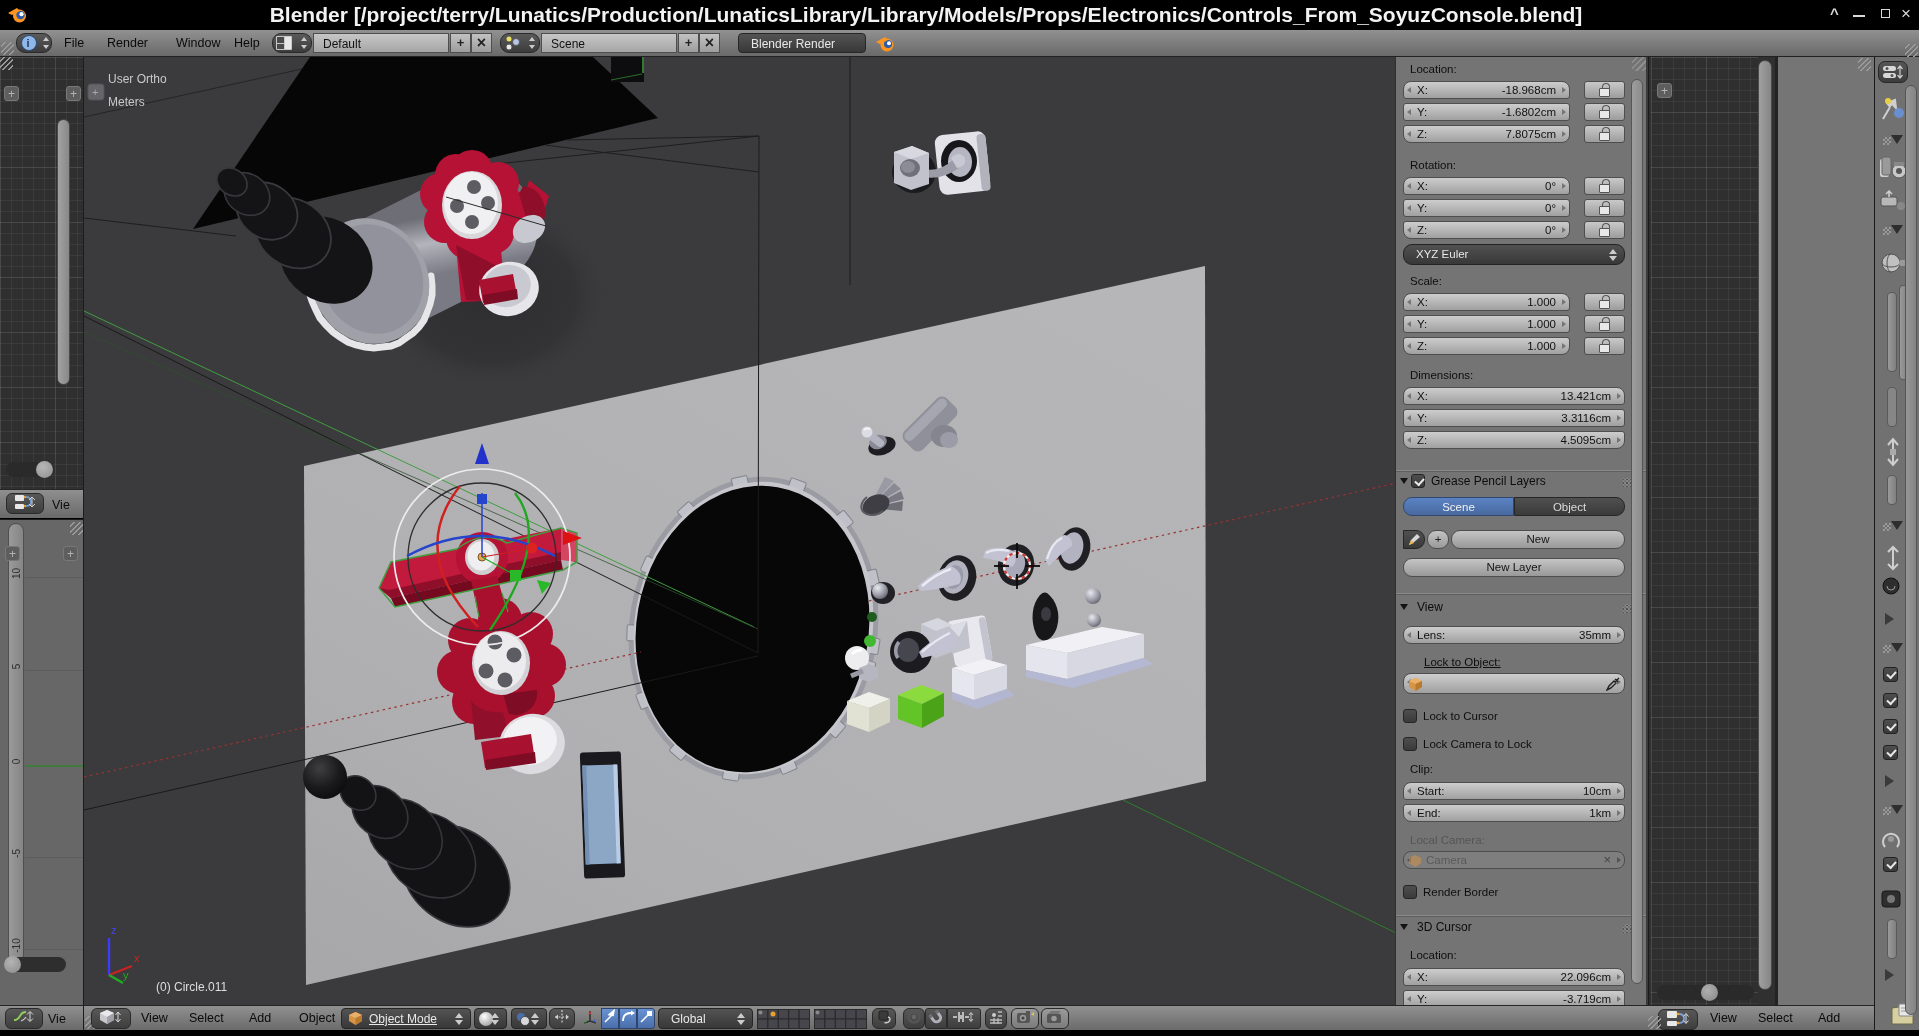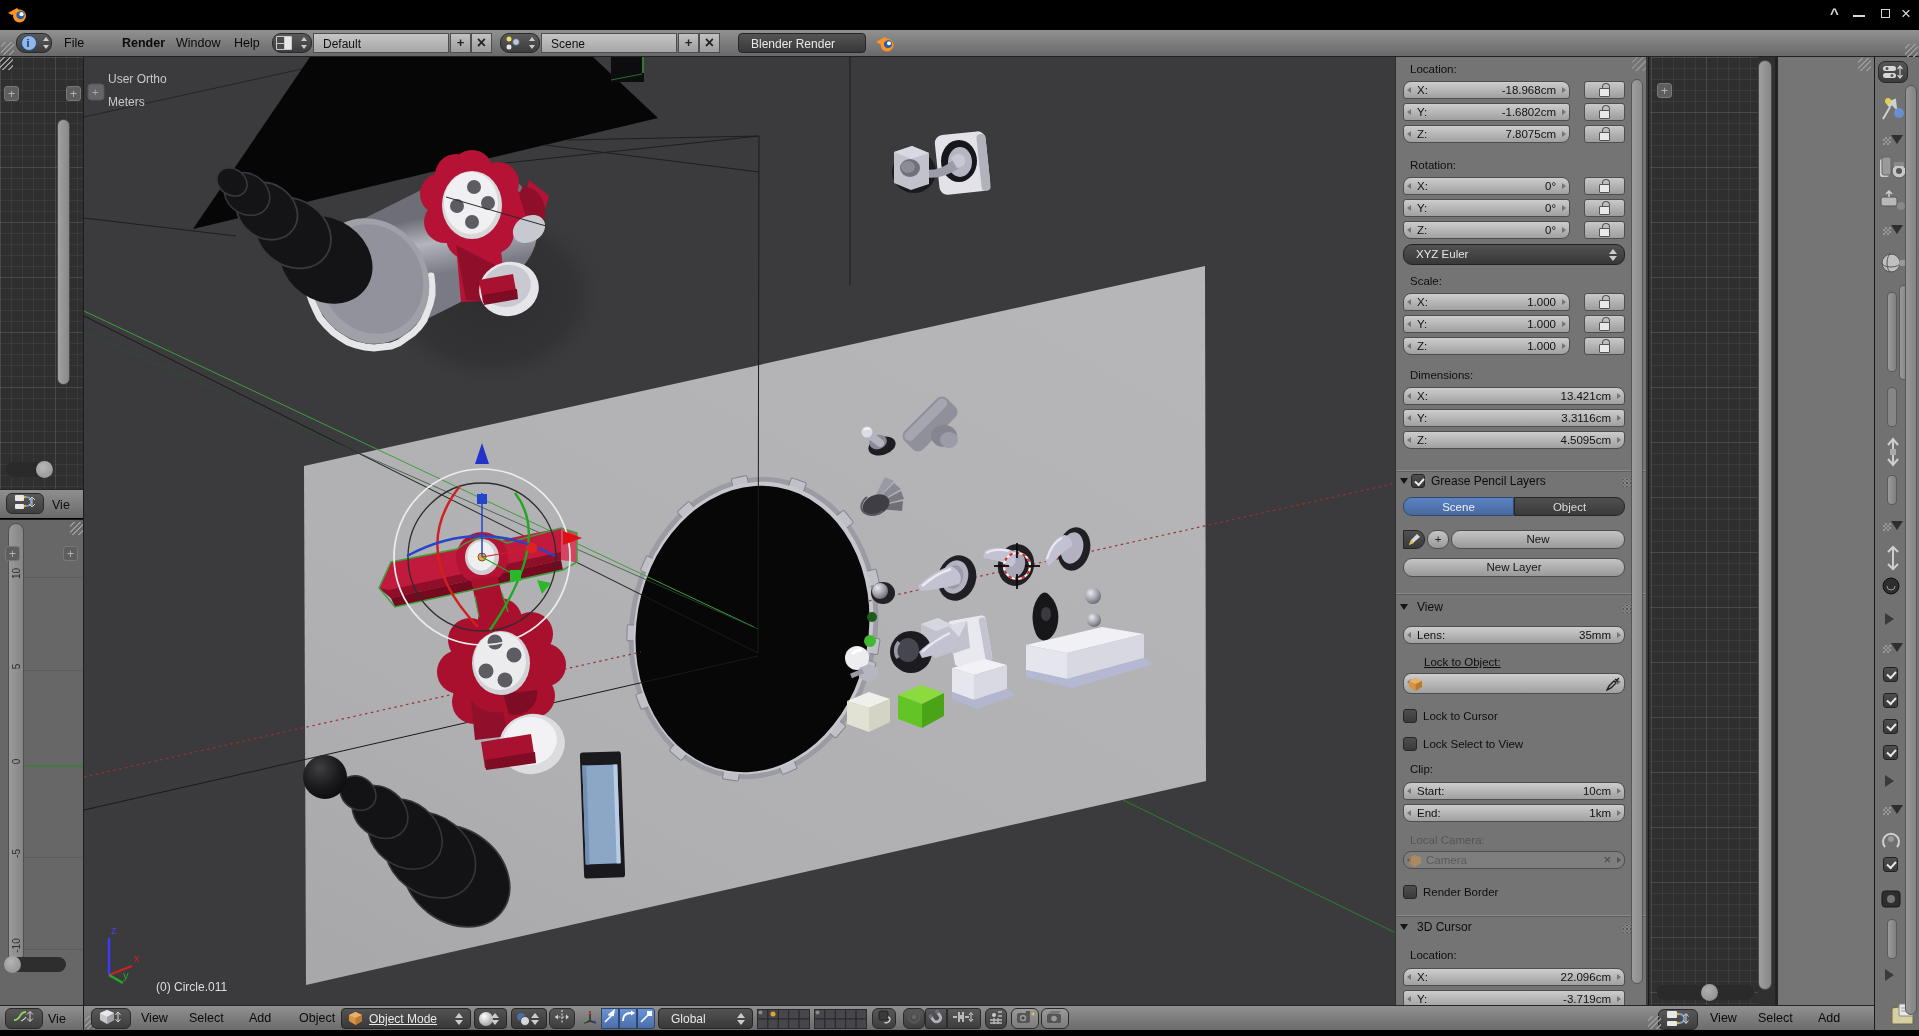--- a/index.html
+++ b/index.html
@@ -97,36 +97,37 @@
 <body>
 <div id="root">
 
   <div class="abs" id="titlebar">
     <svg class="abs" style="left:7px;top:4px" width="22" height="22" viewBox="0 0 22 22">
       <circle cx="12.5" cy="12" r="6.5" fill="#ff9421"></circle>
       <circle cx="13.5" cy="11" r="4.2" fill="#2a5caa"></circle>
       <circle cx="14.5" cy="10.2" r="2.1" fill="#fff"></circle>
       <path d="M1,9 L10,4 L13,7 L5,11 Z" fill="#ff9421"></path>
     </svg>
+    <div id="title-text">Blender [/project/terry/Lunatics/Production/LunaticsLibrary/Library/Models/Props/Electronics/Controls_From_SoyuzConsole.blend]</div>
     <div style="position:absolute;left:1830px;top:5px;color:#d8d8d8;font-size:15px;font-weight:bold;">^</div>
     <div style="position:absolute;left:1853px;top:15px;width:12px;border-top:2px solid #d8d8d8;"></div>
     <div style="position:absolute;left:1881px;top:9px;width:9px;height:9px;border:1.5px solid #d8d8d8;"></div>
     <div style="position:absolute;left:1901px;top:4px;color:#d8d8d8;font-size:17px;">×</div>
   </div>
 
   <div class="abs" id="infobar">
       <div class="corner-grip" style="right:1px;top:14px;"></div>
       <div class="corner-grip" style="left:1px;bottom:1px;"></div>
     <div class="selbtn" style="left:16px;width:36px;"><svg width="34" height="18" viewBox="0 0 34 18">
           <circle cx="12" cy="9" r="7.5" fill="#8fb8e8" stroke="#2a4a7a"></circle>
           <text x="9.5" y="13" font-size="11" font-weight="bold" fill="#1a3a6a">i</text>
           <path d="M26,7 l3,-4 3,4 Z M26,11 l3,4 3,-4 Z" fill="#ccc"></path>
         </svg></div>
     <div class="menutxt" style="left:64px;">File</div>
-    <div class="menutxt" style="left:122px;font-weight:bold;">Render</div>
+    <div class="menutxt" style="left:107px;">Render</div>
     <div class="menutxt" style="left:176px;">Window</div>
     <div class="menutxt" style="left:234px;">Help</div>
     <div class="selbtn" style="left:272px;width:40px;"><svg width="38" height="18" viewBox="0 0 38 18">
           <rect x="3" y="2" width="16" height="14" rx="1" fill="#c8c8c8"></rect>
           <rect x="4" y="3" width="7" height="6" fill="#4a4a4a"></rect>
           <rect x="4" y="10" width="7" height="5" fill="#4a4a4a"></rect>
           <rect x="12" y="3" width="6" height="12" fill="#e8e8e8"></rect>
           <path d="M28,7 l3,-4 3,4 Z M28,11 l3,4 3,-4 Z" fill="#ccc"></path>
         </svg></div>
     <div class="litefld" style="left:313px;width:136px;padding:3px 0 0 9px;">Default</div>
@@ -596,21 +597,21 @@
           <polygon points="6.5,0 13,3 6.5,6 0,3" fill="#eab06a"></polygon>
           <polygon points="6.5,6 13,3 13,9 6.5,13" fill="#b87a30"></polygon>
         </svg>
       <svg width="14" height="14" viewBox="0 0 14 14" style="position:absolute;right:4px;top:3px;">
           <path d="M13,1 L9,5 M9,2 L12,5 M8,4 L3,9 L1,13 L5,11 L10,6 Z" stroke="#222" stroke-width="1.4" fill="none"></path>
         </svg>
     </div>
     <div class="np-cb" style="left:7px;top:652px;"></div>
       <div class="np-lbl" style="left:27px;top:653px;">Lock to Cursor</div>
     <div class="np-cb" style="left:7px;top:680px;"></div>
-      <div class="np-lbl" style="left:27px;top:681px;">Lock Select to View</div>
+      <div class="np-lbl" style="left:27px;top:681px;">Lock Camera to Lock</div>
     <div class="np-lbl" style="left:14px;top:706px;">Clip:</div>
     <div class="np-fld np-top" style="left:7px;top:725px;width:222px;">
         <span class="fl">Start:</span>
         <span class="fr">10cm</span>
       </div>
     <div class="np-fld np-bot" style="left:7px;top:747px;width:222px;">
         <span class="fl">End:</span>
         <span class="fr">1km</span>
       </div>
     <div class="np-lbl" style="left:14px;top:777px;color:#555;">Local Camera:</div>

